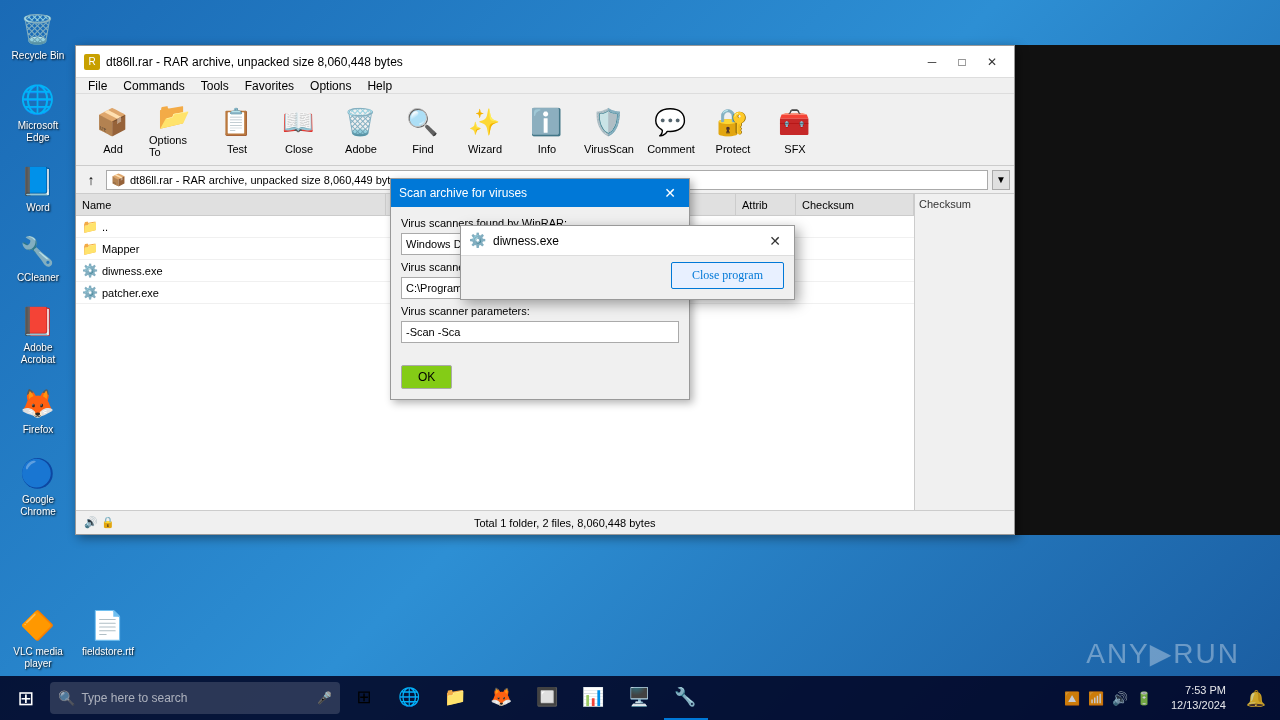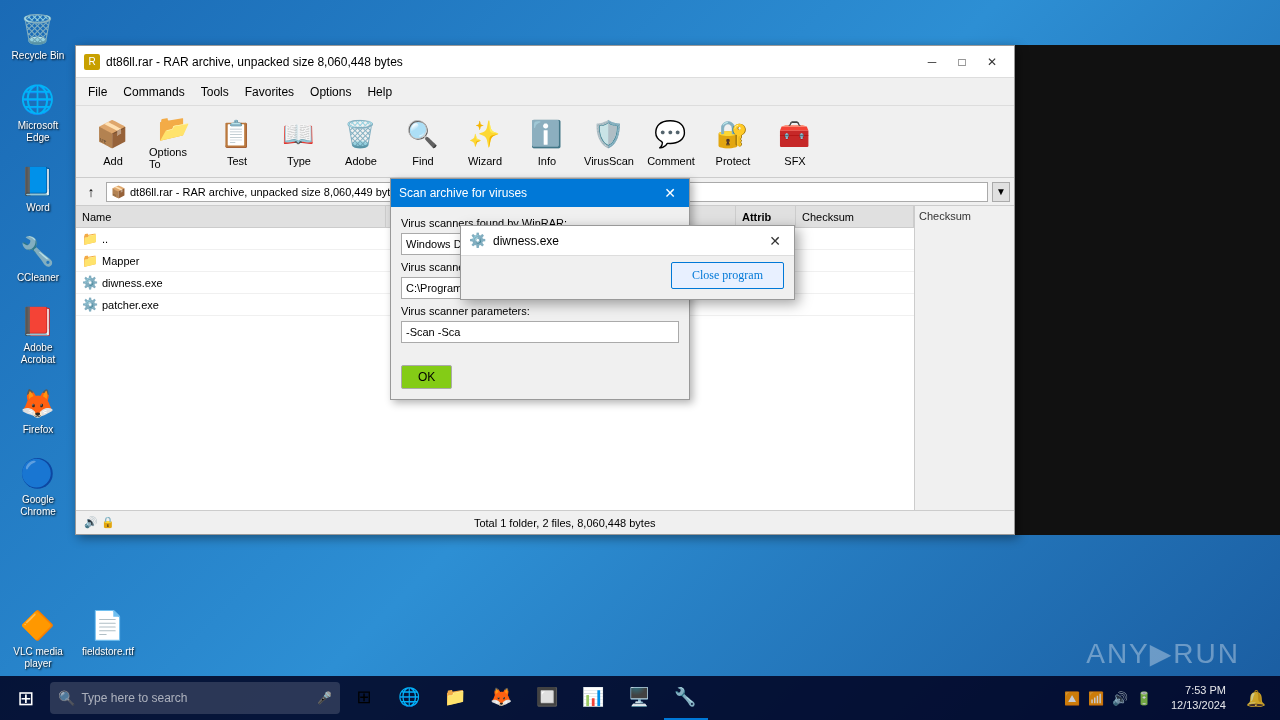--- a/index.html
+++ b/index.html
@@ -107,21 +107,21 @@
       font-size: 12px;
       color: #333;
       display: flex;
       align-items: center;
       justify-content: center;
     }
 
     
     .menu-bar {
       background: #f0f0f0;
-      height: 28px;
+      height: 16px;
       display: flex;
       align-items: center;
       padding: 0 4px;
       border-bottom: 1px solid #ddd;
     }
     .menu-item {
       padding: 2px 8px;
       cursor: pointer;
       font-size: 12px;
       color: #000;
@@ -230,21 +230,21 @@
       border-right: 1px solid #ccc;
       display: flex;
       align-items: center;
       cursor: pointer;
     }
     .col-header.name { width: 310px; }
     .col-header.size { width: 80px; }
     .col-header.packed { width: 80px; }
     .col-header.ratio { width: 50px; }
     .col-header.modified { width: 140px; }
-    .col-header.attrib { width: 60px; font-weight: bold; }
+    .col-header.attrib { width: 60px; }
     .col-header.checksum { flex: 1; }
 
     .file-row {
       display: flex;
       height: 22px;
       border-bottom: 1px solid #f0f0f0;
       align-items: center;
       cursor: pointer;
     }
     .file-cell {
@@ -612,21 +612,21 @@
       <div class="tool-btn">
         <div class="tool-icon">📂</div>
         <div class="tool-label">Options To</div>
       </div>
       <div class="tool-btn">
         <div class="tool-icon">📋</div>
         <div class="tool-label">Test</div>
       </div>
       <div class="tool-btn">
         <div class="tool-icon">📖</div>
-        <div class="tool-label">Type</div>
+        <div class="tool-label">Close</div>
       </div>
       <div class="tool-btn">
         <div class="tool-icon">🗑️</div>
         <div class="tool-label">Adobe</div>
       </div>
       <div class="tool-btn">
         <div class="tool-icon">🔍</div>
         <div class="tool-label">Find</div>
       </div>
       <div class="tool-btn">

